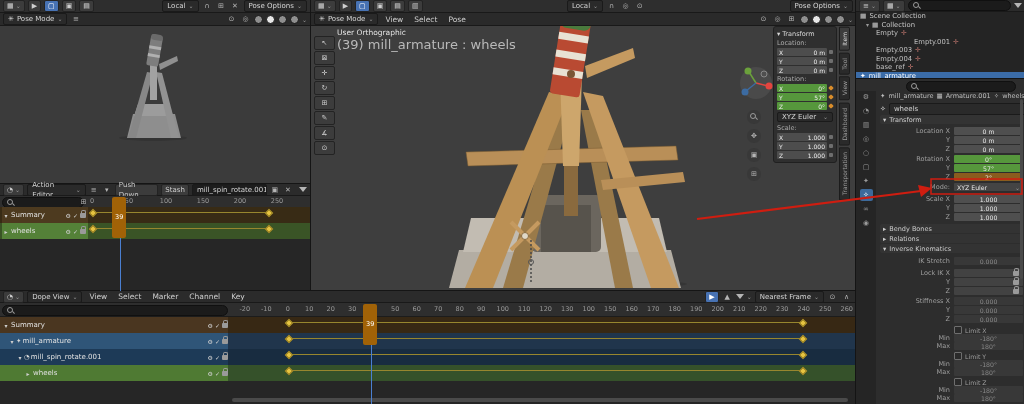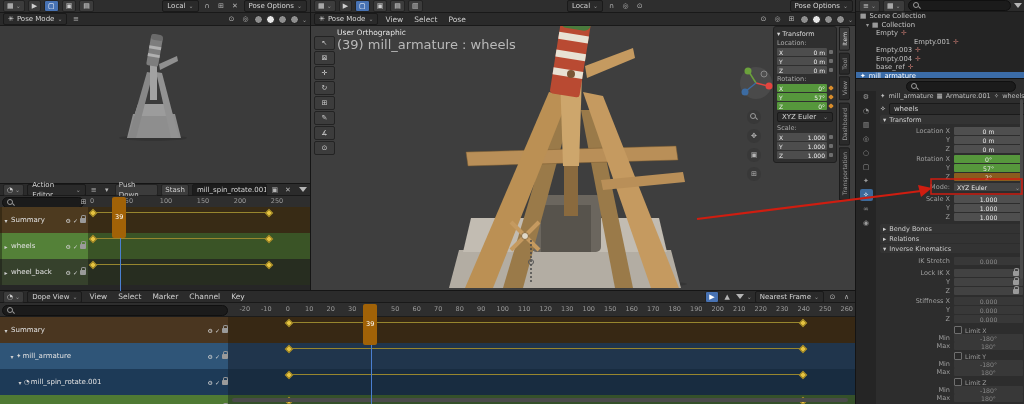--- a/index.html
+++ b/index.html
@@ -21,21 +21,21 @@
   .minilock{position:relative;display:inline-block;width:6px;height:5px;background:#9a9a9a;border-radius:1px;}
   .minilock::before{content:"";position:absolute;left:1px;top:-3px;width:3px;height:3px;border:1px solid #9a9a9a;border-bottom:none;border-radius:2px 2px 0 0;}
   .chk{display:inline-block;width:6px;height:6px;border:1px solid #6e6e6e;border-radius:1px;background:#2a2a2a;}
   .kd{position:absolute;width:4px;height:4px;background:#e7c441;border:1px solid #8a7520;transform:rotate(45deg);top:2.5px;}
   .kline{position:absolute;top:4.5px;height:1px;background:#97862e;left:0;right:0;}
   .sphere{width:7px;height:7px;border-radius:50%;border:1px solid #141414;background:#8f8f8f;display:inline-block;}
   .sphere.active{background:#e8e8e8;}
   
   .vpbody{background:#3d3d3d;}
   
-  .ch-row{position:relative;height:26px;display:flex;align-items:center;font-size:7px;color:#e2e2e2;}
+  .ch-row{position:relative;height:16px;display:flex;align-items:center;font-size:7px;color:#e2e2e2;}
   .ch-row .tri{width:8px;text-align:center;font-size:6px;color:#cfcfcf;}
   .ch-row .ch-ic{font-size:6.5px;margin-right:1px;color:#d8d8d8;}
   .ch-row .ch-name{white-space:nowrap;overflow:hidden;}
   .ch-icons{margin-left:auto;display:flex;align-items:center;gap:2px;font-size:6px;color:#cfcfcf;}
   
   .ae .ch-row{padding-left:2px;}
   .ae .ch-row .ch-icons{margin-right:2px;}
   .ae .ch-row .namecell{width:86px;display:flex;align-items:center;height:100%;box-sizing:border-box;}
   .ae .keyarea{position:absolute;left:88px;right:0;top:0;bottom:0;}
   .ae .keyspan{position:absolute;left:4px;width:178px;top:0;height:10px;}
@@ -212,39 +212,20 @@
           </span>
         </span>
         <span class="keyarea">
           <span class="keyspan">
             <span class="kline"></span>
             <span class="kd" style="left:-2px;"></span>
             <span class="kd" style="right:-2px;"></span>
           </span>
         </span>
       </div>
-        <div class="ch-row bone">
-        <span class="namecell">
-          <span class="tri">▸</span>
-          <span class="ch-ic"></span>
-          <span class="ch-name">wheel_back</span>
-          <span class="ch-icons">
-            <span>⚙</span>
-            <span>✓</span>
-            <span class="minilock"></span>
-          </span>
-        </span>
-        <span class="keyarea">
-          <span class="keyspan">
-            <span class="kline"></span>
-            <span class="kd" style="left:-2px;"></span>
-            <span class="kd" style="right:-2px;"></span>
-          </span>
-        </span>
-      </div>
       </div>
   </div>
 
   <div class="abs" style="left:310px;top:0;width:545px;height:290px;border-left:1px solid #151515;">
     <div class="hdr abs" style="left:0;top:0;width:545px;height:13px;">
       <span class="btn">
           <span>▦</span>
           <span class="chev">⌄</span>
         </span>
       <span class="btn">▶</span>

